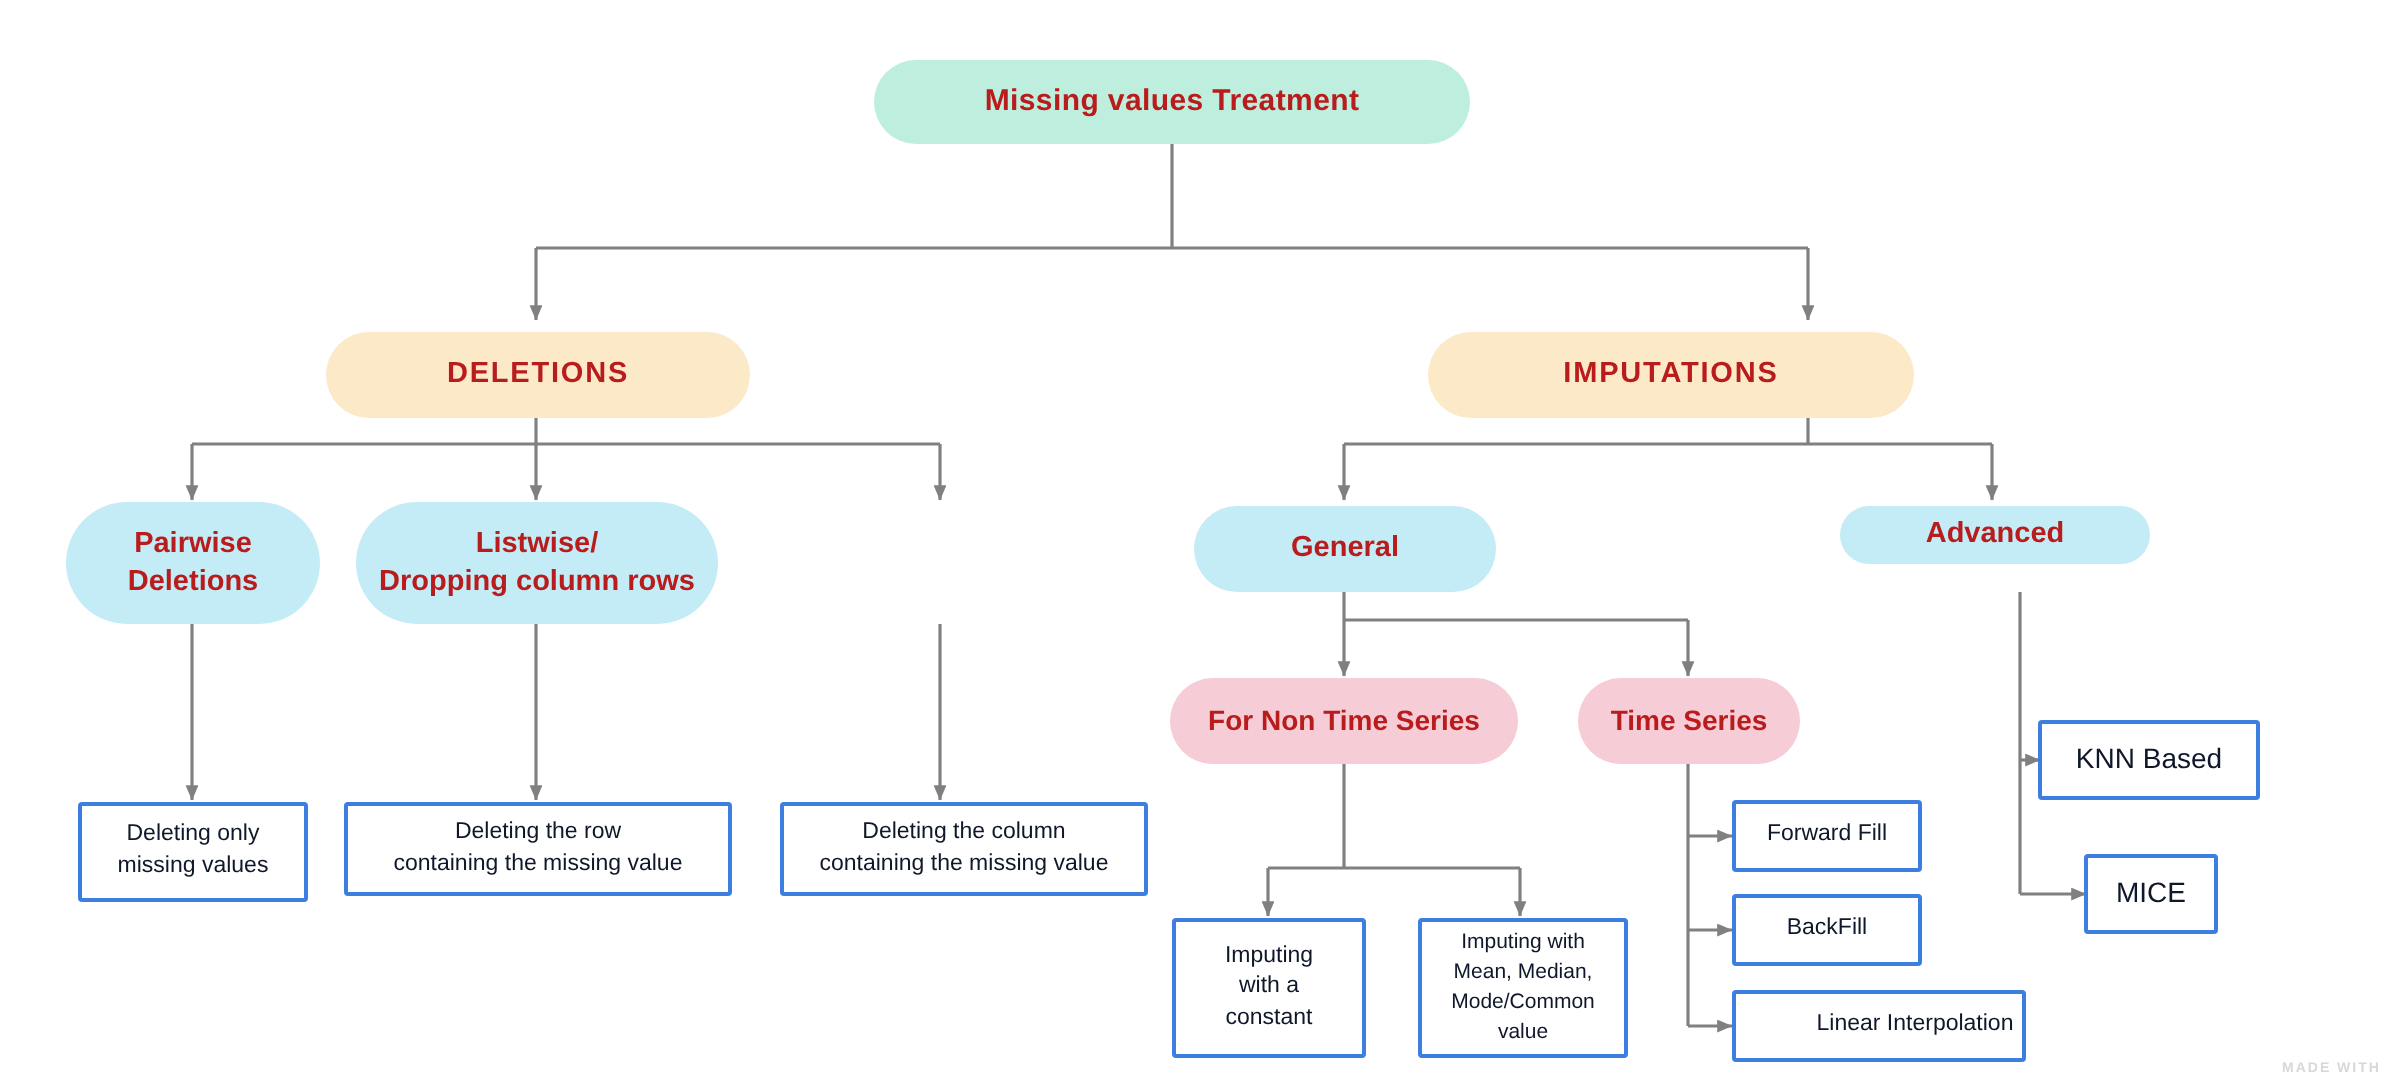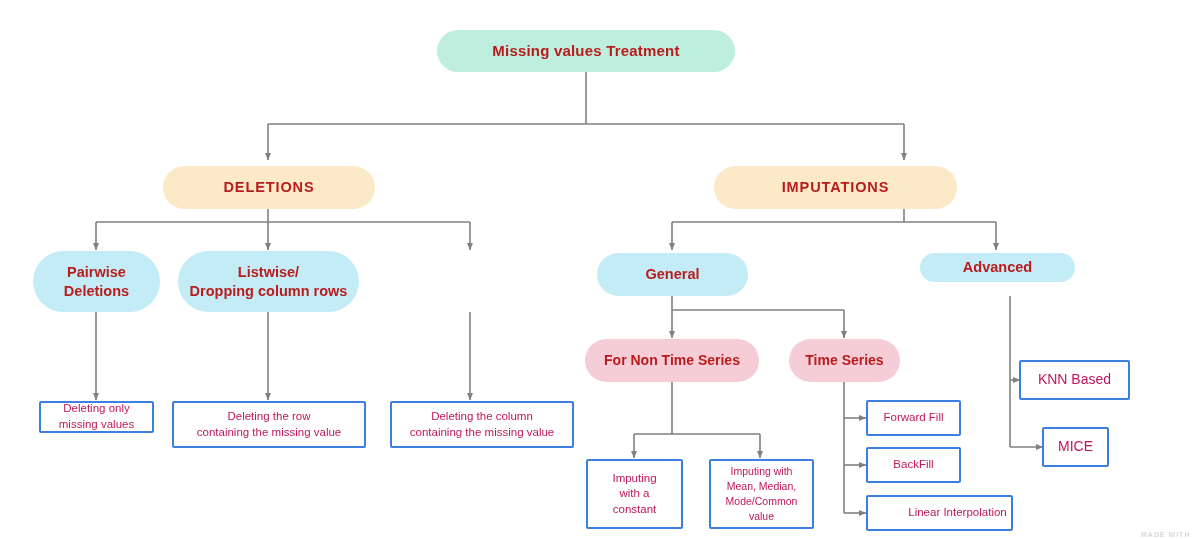--- a/index.html
+++ b/index.html
@@ -58,21 +58,21 @@
   .pill-pink {
     background: #f6ccd6;
     font-size: 14px;
     font-weight: bold;
   }
   
   .boxed {
     background: #ffffff;
     border: 2px solid #3d7fe0;
     border-radius: 2px;
-    color: #be185d;
+    color: #0f172a;
     font-weight: normal;
   }
   .box-sm {
     font-size: 11.5px;
     line-height: 1.35;
   }
   .box-xs {
     font-size: 10.5px;
     line-height: 1.45;
   }
@@ -145,21 +145,21 @@
   <div class="node pill pill-root" style="left:437px; top:30px; width:298px; height:42px;">Missing values Treatment</div>
 
   <div class="node pill pill-cat" style="left:163px; top:166px; width:212px; height:43px;">DELETIONS</div>
   <div class="node pill pill-cat" style="left:714px; top:166px; width:243px; height:43px;">IMPUTATIONS</div>
 
   <div class="node pill pill-blue" style="left:33px; top:251px; width:127px; height:61px;">Pairwise
 Deletions</div>
   <div class="node pill pill-blue" style="left:178px; top:251px; width:181px; height:61px;">Listwise/
 Dropping column rows</div>
 
-  <div class="node boxed box-sm" style="left:39px; top:401px; width:115px; height:32px;">Deleting only
+  <div class="node boxed box-sm" style="left:39px; top:401px; width:115px; height:50px;">Deleting only
 missing values</div>
   <div class="node boxed box-sm" style="left:172px; top:401px; width:194px; height:47px;">Deleting the row
 containing the missing value</div>
   <div class="node boxed box-sm" style="left:390px; top:401px; width:184px; height:47px;">Deleting the column
 containing the missing value</div>
 
   <div class="node pill pill-blue" style="left:597px; top:253px; width:151px; height:43px;">General</div>
   <div class="node pill pill-blue" style="left:920px; top:253px; width:155px; height:29px;">Advanced</div>
 
   <div class="node pill pill-pink" style="left:585px; top:339px; width:174px; height:43px;">For Non Time Series</div>

